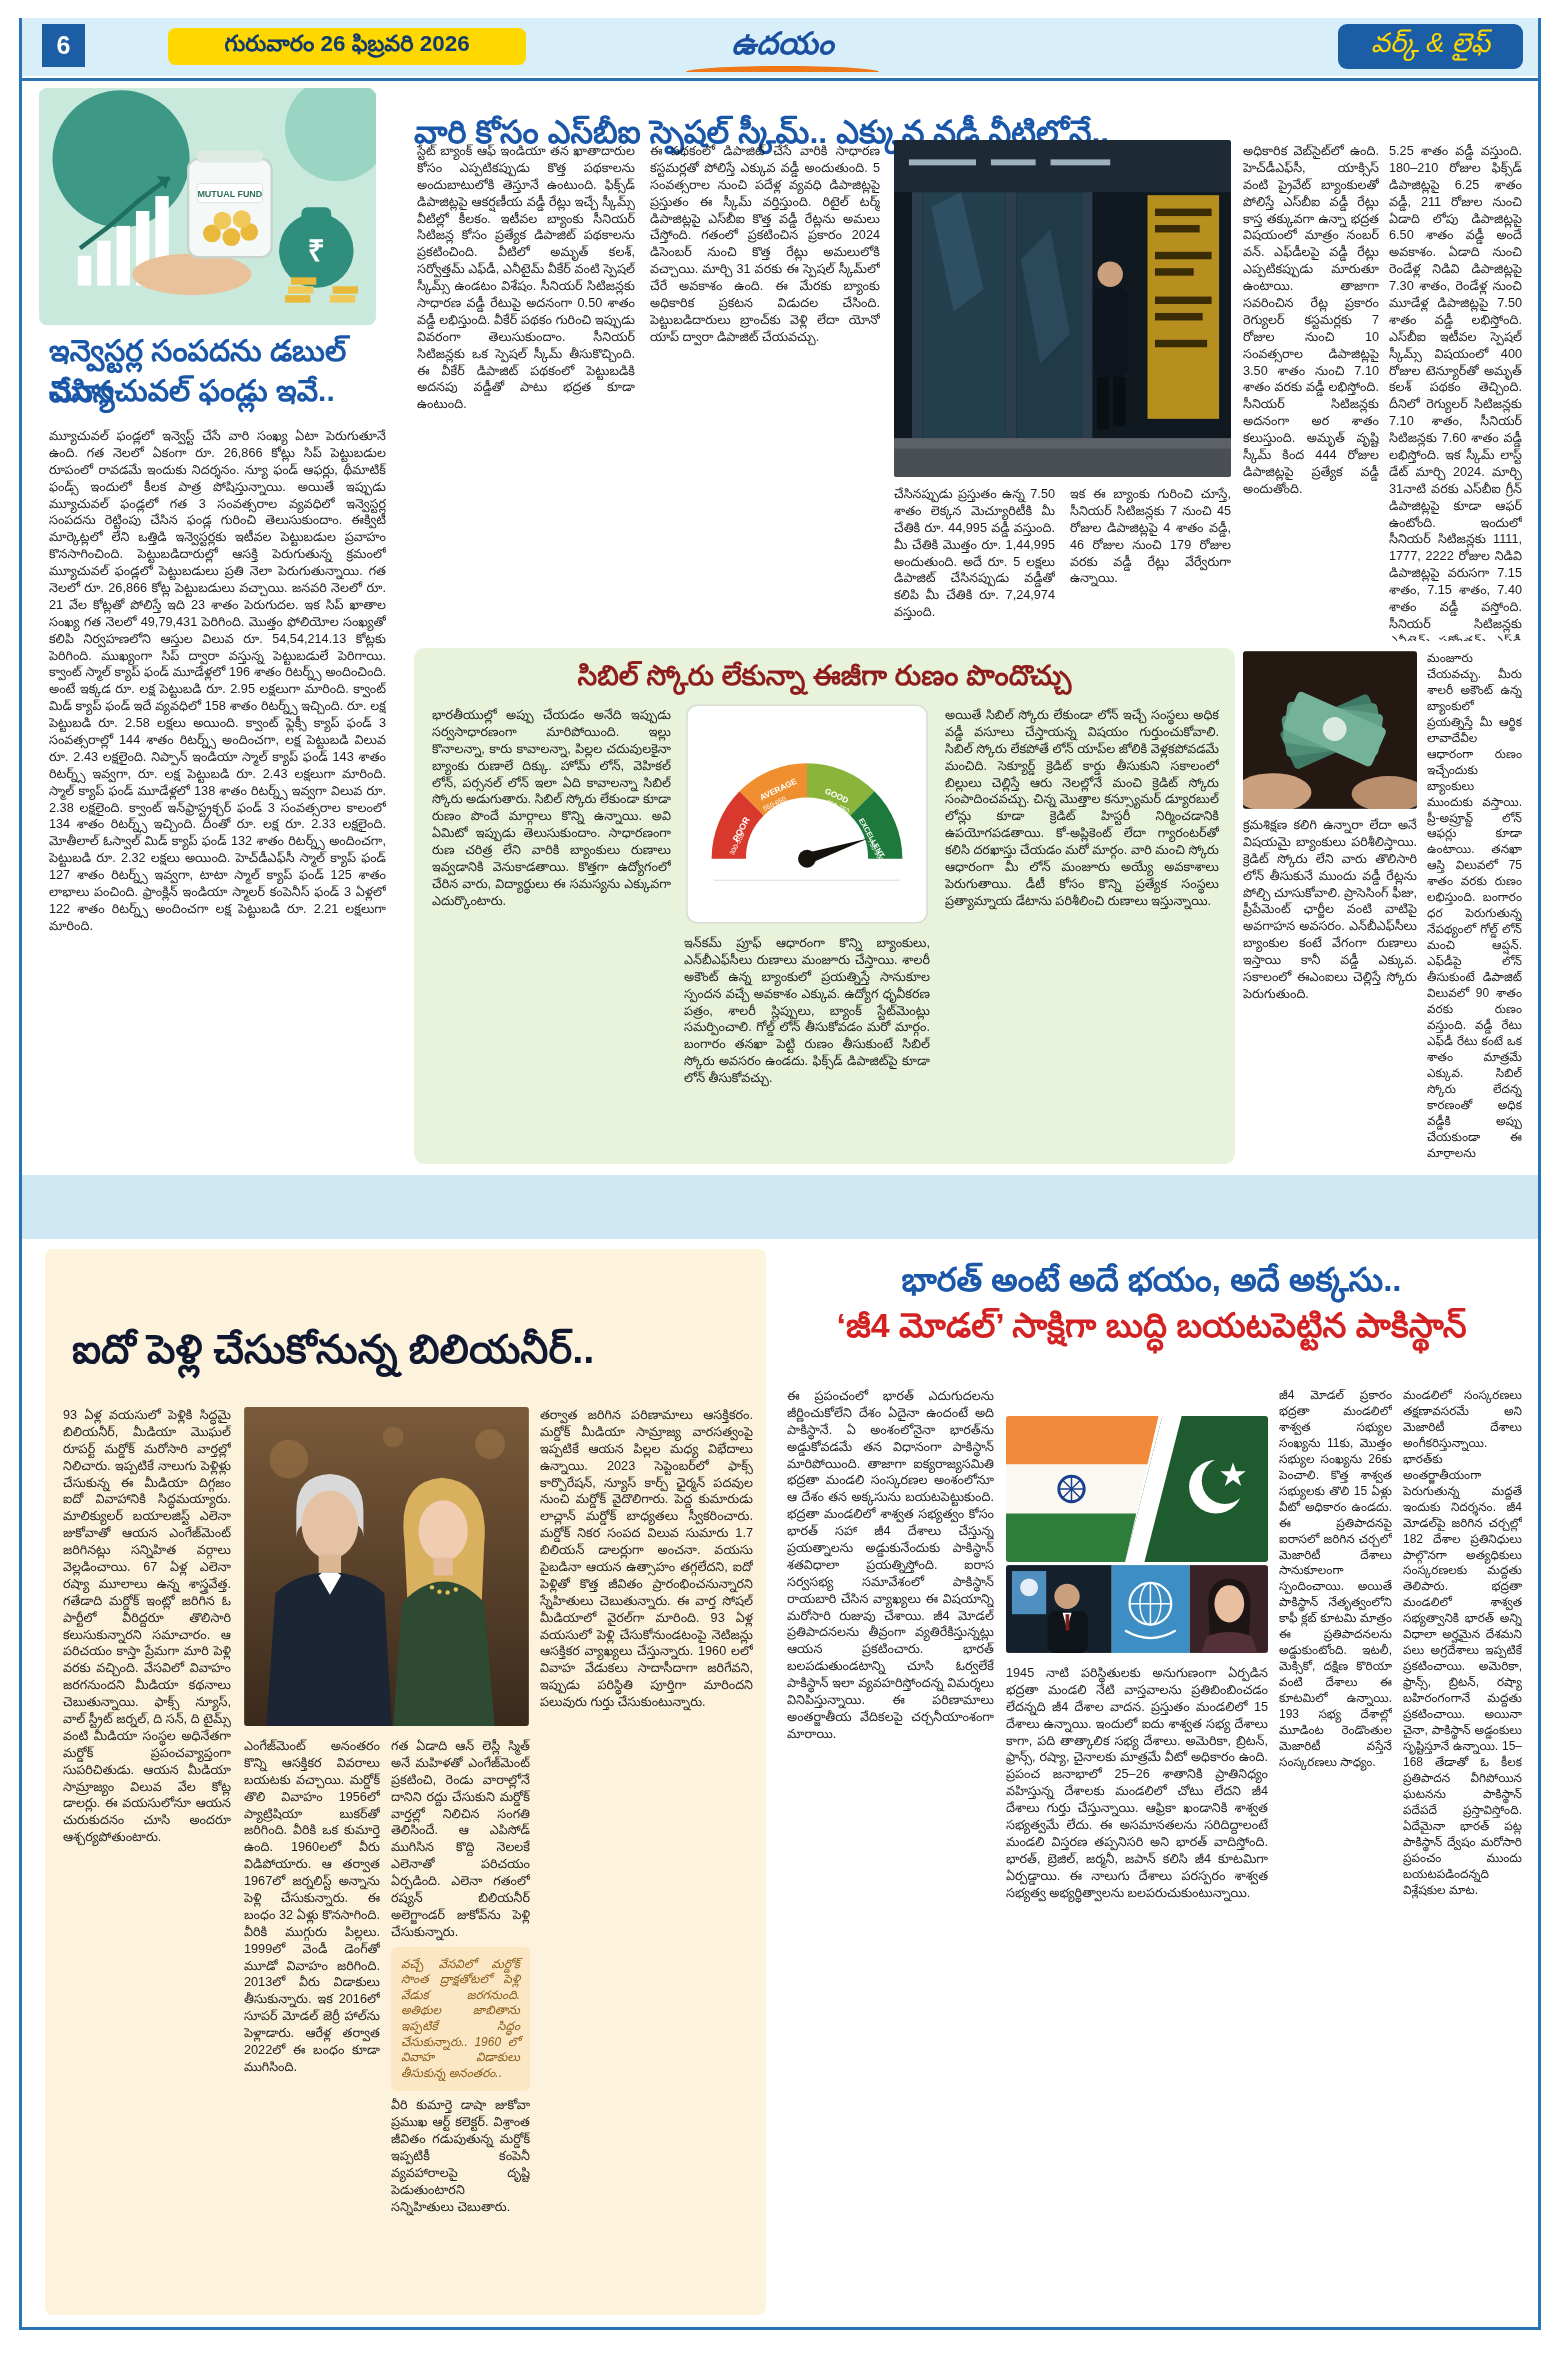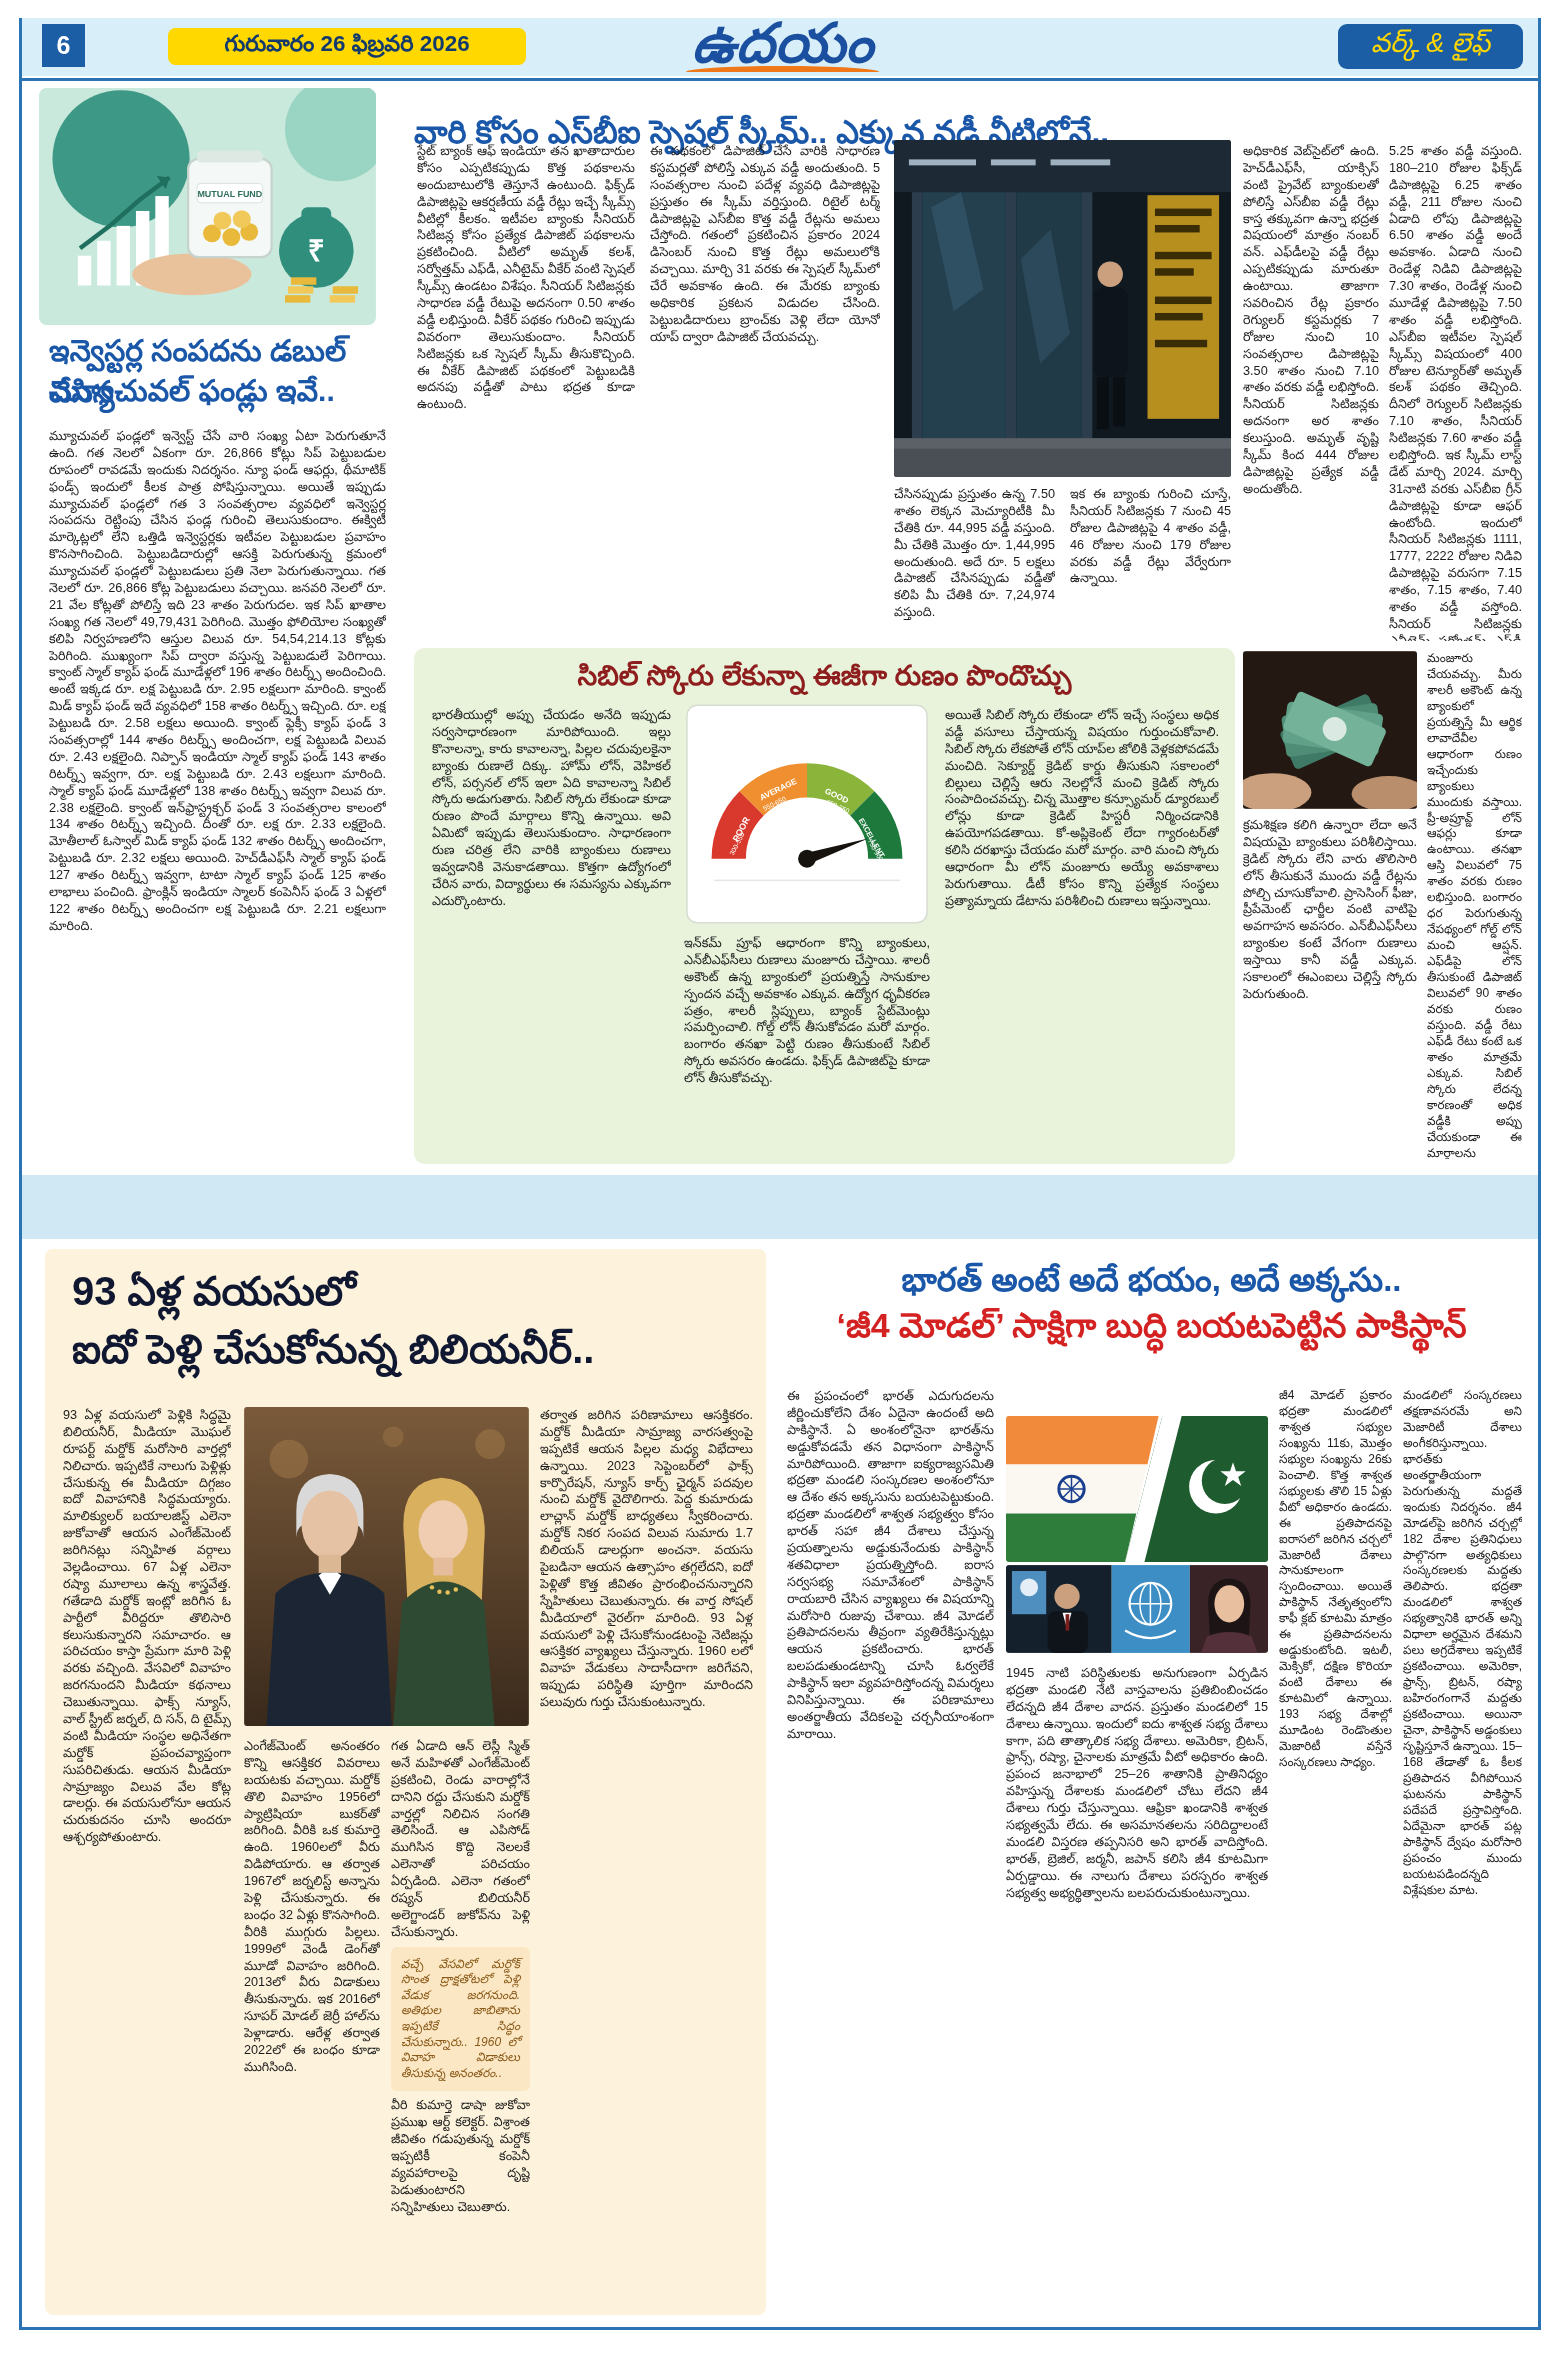--- a/index.html
+++ b/index.html
@@ -9,21 +9,21 @@
   }
   .frame{position:absolute;background:#2b74b4;}
   
   .header-band{position:absolute;left:22.4px;top:18px;width:1516px;height:58px;background:#d8eef8;}
   .top-rule{position:absolute;left:22.4px;top:78px;width:1516px;height:3px;background:#2b74b4;}
   .page-num{position:absolute;left:42px;top:24px;width:43px;height:43px;background:#1b5ea6;color:#fff;
     font-size:25px;font-weight:bold;display:flex;align-items:center;justify-content:center;}
   .date-pill{position:absolute;left:168px;top:28px;width:358px;height:37px;background:#ffd800;border-radius:7.5px;
     color:#123a6d;font-weight:bold;font-size:22.4px;display:flex;align-items:center;justify-content:center;}
   .masthead{position:absolute;left:656px;top:19.4px;width:253px;height:54px;text-align:center;
-    font-size:55px;font-weight:bold;color:#1b4fa0;font-style:italic;line-height:49px;}
+    font-size:31px;font-weight:bold;color:#1b4fa0;font-style:italic;line-height:49px;}
   .masthead::after{content:"";position:absolute;left:30px;right:30px;bottom:1.5px;height:6px;
     border-radius:50% 50% 0 0/100% 100% 0 0;background:#f07818;}
   .section-pill{position:absolute;left:1338px;top:24px;width:185px;height:45px;background:#1b5ea6;border-radius:9px;
     color:#ffd800;font-style:italic;font-weight:normal;font-size:27px;display:flex;align-items:center;justify-content:center;}
   
   .col{position:absolute;text-align:justify;font-size:12.7px;line-height:1.33;color:#1b1b1b;overflow:hidden;}
   .headline-blue{position:absolute;font-weight:bold;color:#1a57a8;}
   .headline-dark{position:absolute;font-weight:bold;color:#101731;}
   .headline-red{position:absolute;font-weight:bold;color:#d42222;}
   .headline-maroon{position:absolute;font-weight:bold;color:#8e1d1d;text-align:center;}
@@ -175,21 +175,20 @@
       <ellipse cx="40" cy="190" rx="52" ry="26" fill="#caa07e"></ellipse>
       <ellipse cx="196" cy="192" rx="50" ry="24" fill="#b98e6c"></ellipse>
     </svg>
   </div>
   <div class="col" style="left:1243px;top:817px;width:174px;height:343px;">క్రమశిక్షణ కలిగి ఉన్నారా లేదా అనే విషయమై బ్యాంకులు పరిశీలిస్తాయి. క్రెడిట్ స్కోరు లేని వారు తొలిసారి లోన్ తీసుకునే ముందు వడ్డీ రేట్లను పోల్చి చూసుకోవాలి. ప్రాసెసింగ్ ఫీజు, ప్రీపేమెంట్ ఛార్జీల వంటి వాటిపై అవగాహన అవసరం. ఎన్‌బీఎఫ్‌సీలు బ్యాంకుల కంటే వేగంగా రుణాలు ఇస్తాయి కానీ వడ్డీ ఎక్కువ. సకాలంలో ఈఎంఐలు చెల్లిస్తే స్కోరు పెరుగుతుంది.</div>
   <div class="col" style="left:1427px;top:651px;width:95px;height:508px;font-size:12px;">మంజూరు చేయవచ్చు. మీరు శాలరీ అకౌంట్ ఉన్న బ్యాంకులో ప్రయత్నిస్తే మీ ఆర్థిక లావాదేవీల ఆధారంగా రుణం ఇచ్చేందుకు బ్యాంకులు ముందుకు వస్తాయి. ప్రీ-అప్రూవ్డ్ లోన్ ఆఫర్లు కూడా ఉంటాయి. తనఖా ఆస్తి విలువలో 75 శాతం వరకు రుణం లభిస్తుంది. బంగారం ధర పెరుగుతున్న నేపథ్యంలో గోల్డ్ లోన్ మంచి ఆప్షన్. ఎఫ్‌డీపై లోన్ తీసుకుంటే డిపాజిట్ విలువలో 90 శాతం వరకు రుణం వస్తుంది. వడ్డీ రేటు ఎఫ్‌డీ రేటు కంటే ఒక శాతం మాత్రమే ఎక్కువ. సిబిల్ స్కోరు లేదన్న కారణంతో అధిక వడ్డీకి అప్పు చేయకుండా ఈ మార్గాలను పరిశీలించడం ఎంతో మంచిది. ప్రధానంగా మీరు ఆర్థిక నియమాలను పాటించడం చాలా అవసరం.</div>
 
   <div class="sepband"></div>
 
   <div class="creambox"></div>
-  <div class="headline-dark" style="left:72px;top:1269px;width:656px;font-size:40px;">93 ఏళ్ల వయసులో</div>
   <div class="headline-dark" style="left:72px;top:1327px;width:671px;font-size:40px;">ఐదో పెళ్లి చేసుకోనున్న బిలియనీర్..</div>
 
   <div class="imgbox" style="left:244px;top:1407px;width:285px;height:319px;">
     <svg width="285" height="319" viewBox="0 0 382 428">
       <defs>
         <linearGradient id="bgc" x1="0" y1="0" x2="0" y2="1">
           <stop offset="0" stop-color="#7a5a3a"></stop>
             <stop offset="1" stop-color="#3a2a1c"></stop>
         </linearGradient>
       </defs>

